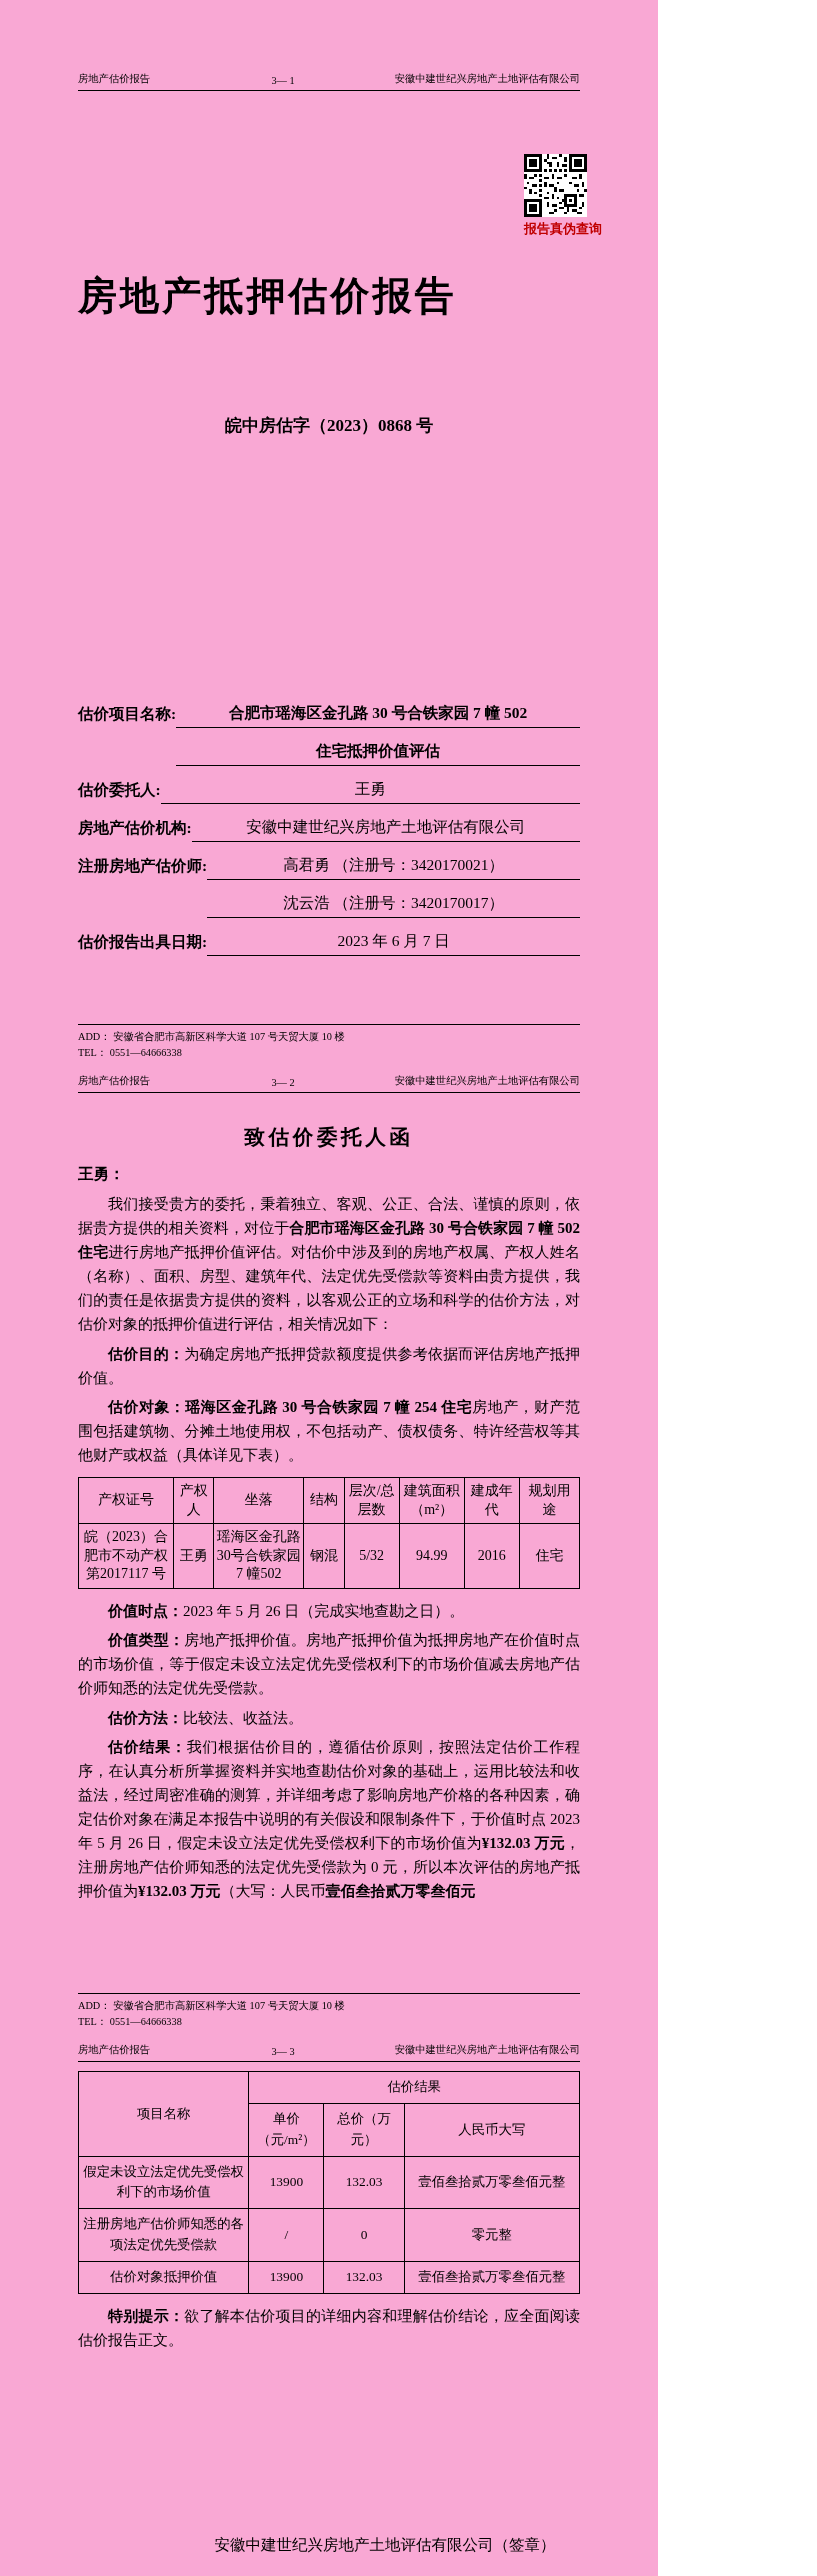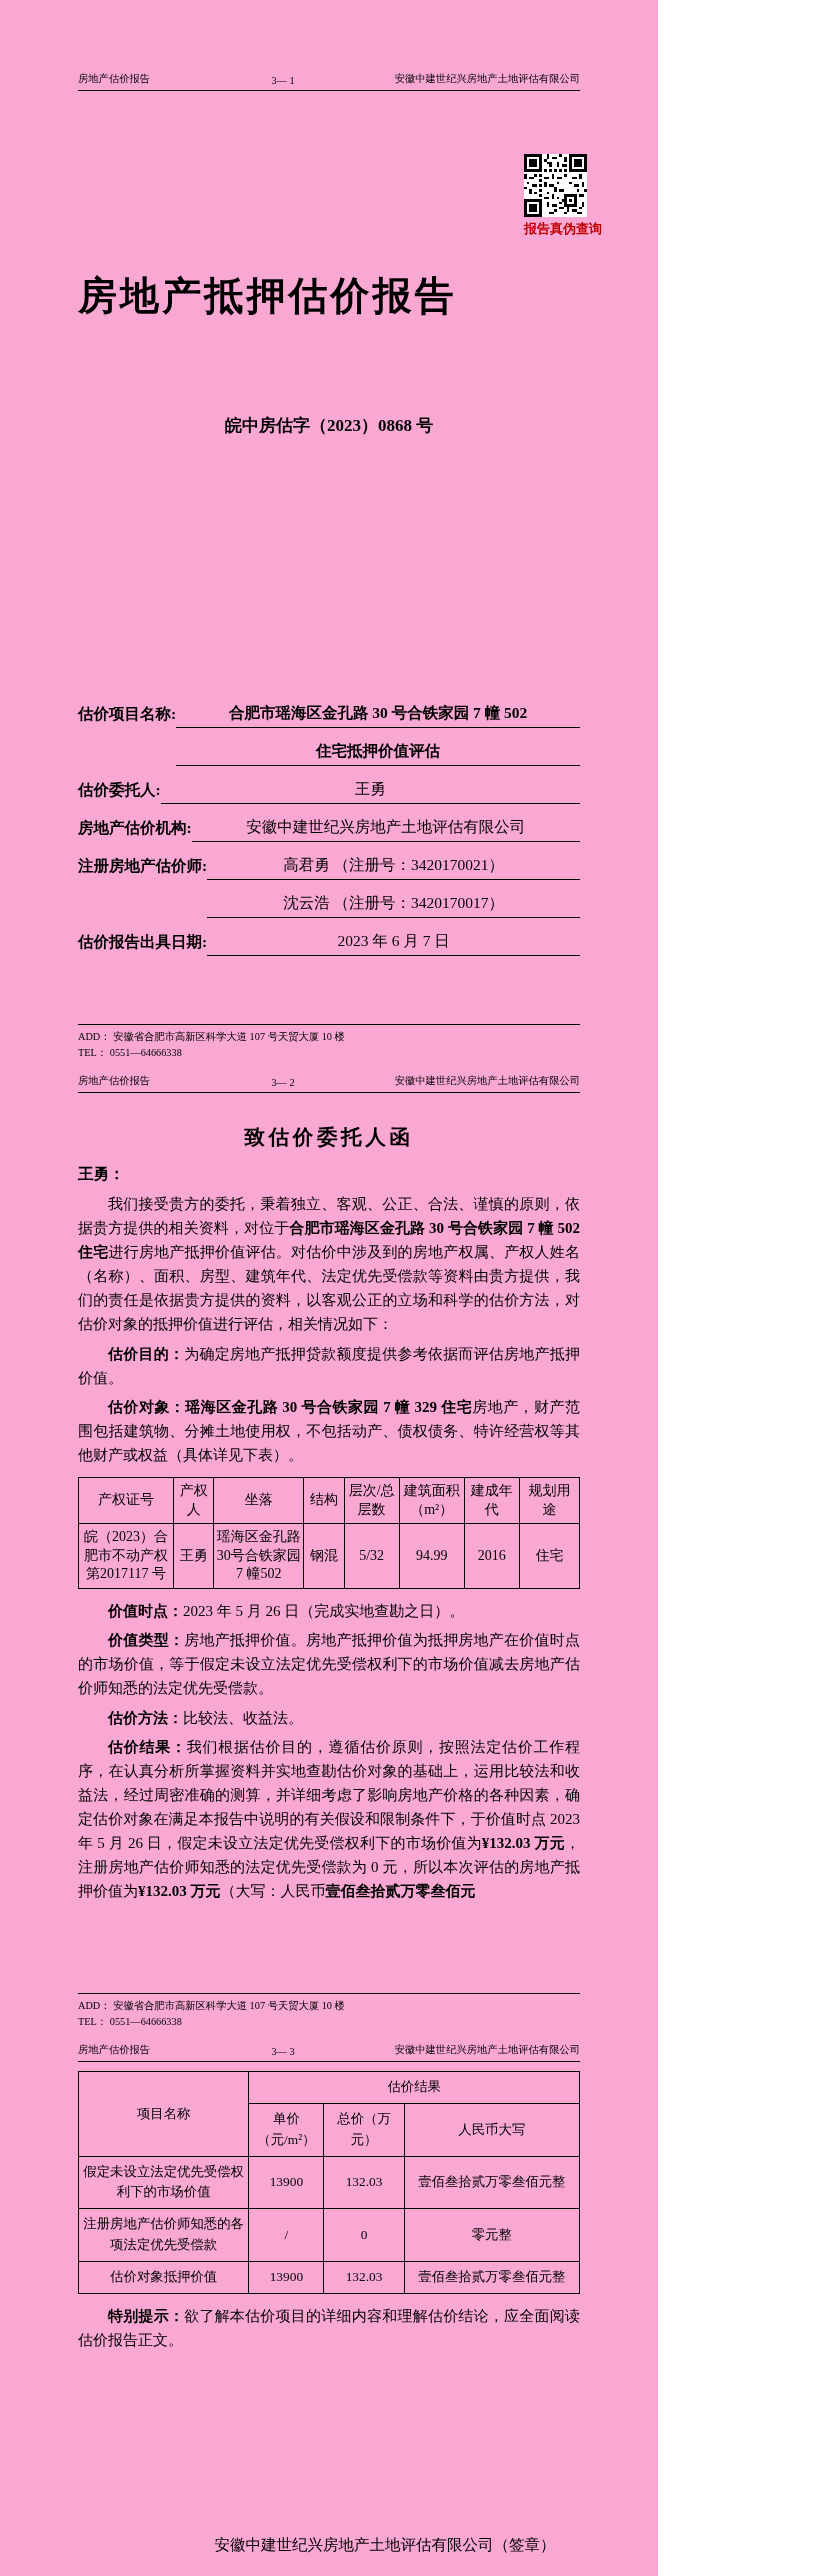--- a/index.html
+++ b/index.html
@@ -212,21 +212,21 @@
     </header>
 
     <div class="content">
       <h2 class="letter-title">致估价委托人函</h2>
       <p class="salutation">王勇：</p>
 
       <p class="para indent"><span>我们接受贵方的委托，秉着独立、客观、公正、合法、谨慎的原则，依据贵方提供的相关资料，对位于</span><span class="b">合肥市瑶海区金孔路 30 号合铁家园 7 幢 502 住宅</span><span>进行房地产抵押价值评估。对估价中涉及到的房地产权属、产权人姓名（名称）、面积、房型、建筑年代、法定优先受偿款等资料由贵方提供，我们的责任是依据贵方提供的资料，以客观公正的立场和科学的估价方法，对估价对象的抵押价值进行评估，相关情况如下：</span></p>
 
       <p class="para indent"><span class="b">估价目的：</span><span>为确定房地产抵押贷款额度提供参考依据而评估房地产抵押价值。</span></p>
 
-      <p class="para indent"><span class="b">估价对象：</span><span class="b">瑶海区金孔路 30 号合铁家园 7 幢 329 住宅</span><span>房地产，财产范围包括建筑物、分摊土地使用权，不包括动产、债权债务、特许经营权等其他财产或权益（具体详见下表）。</span></p>
+      <p class="para indent"><span class="b">估价对象：</span><span class="b">瑶海区金孔路 30 号合铁家园 7 幢 254 住宅</span><span>房地产，财产范围包括建筑物、分摊土地使用权，不包括动产、债权债务、特许经营权等其他财产或权益（具体详见下表）。</span></p>
 
       <table class="ptable">
         <colgroup>
           <col style="width:19%">
             <col style="width:8%">
             <col style="width:18%">
             <col style="width:8%">
           <col style="width:11%">
             <col style="width:13%">
             <col style="width:11%">

